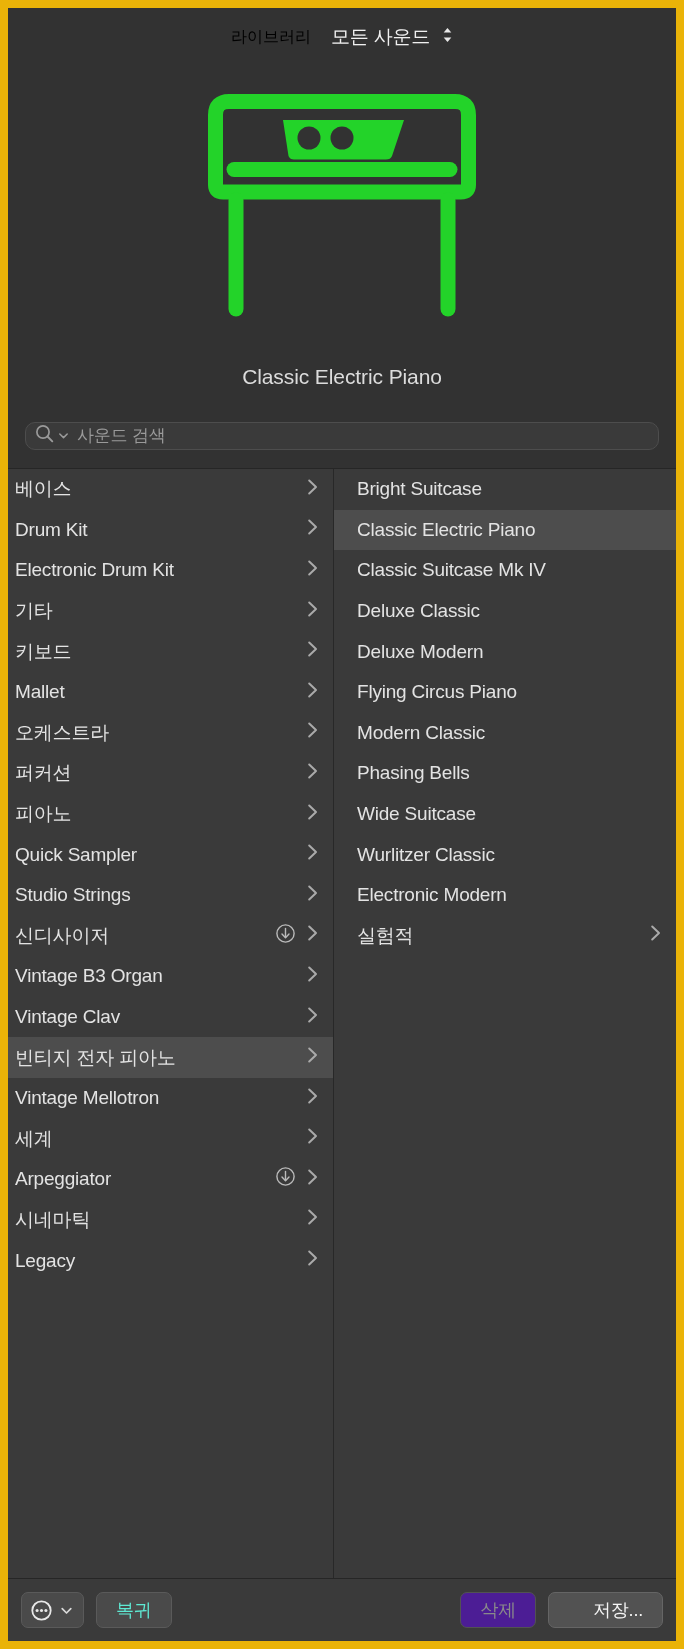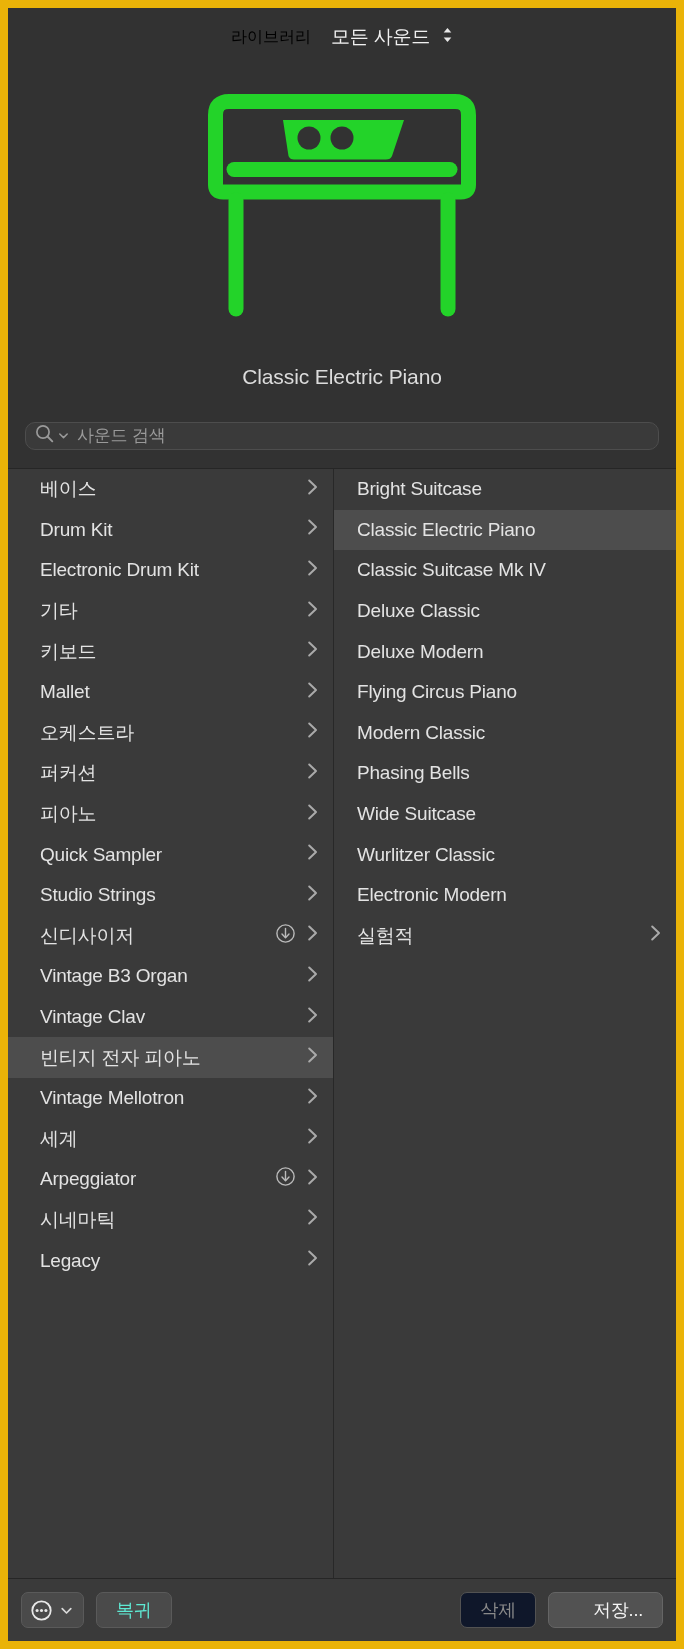--- a/index.html
+++ b/index.html
@@ -125,21 +125,21 @@
     border-right: 1px solid #282828;
   }
   #col-right {
     flex: 1 1 auto;
   }
 
   .row {
     height: 40.6px;
     display: flex;
     align-items: center;
-    padding-left: 32px;
+    padding-left: 7px;
     padding-right: 14px;
     color: #e3e3e3;
     font-size: 19px;
     letter-spacing: -0.2px;
     white-space: nowrap;
     user-select: none;
   }
   .row.selected {
     background: #4d4d4d;
   }
@@ -168,21 +168,21 @@
     border: 1px solid #5a5a5a;
     color: #5eead4;
     font-size: 18px;
     letter-spacing: -0.2px;
     display: flex;
     align-items: center;
     justify-content: center;
     padding: 0 19px;
     user-select: none;
   }
-  .btn.disabled { color: #8a8a8a; background: #0f172a; border-color: #525252; }
+  .btn.disabled { color: #8a8a8a; background: #4c1d95; border-color: #525252; }
   .btn.primaryish { background: #525252; border-color: #656565; color: #f5f5f5; padding-left: 44px; }
   #menu-btn {
     padding: 0 10px 0 8px;
     gap: 7px;
   }
   #menu-btn svg { display: block; }
 </style>
 </head>
 <body>
 

